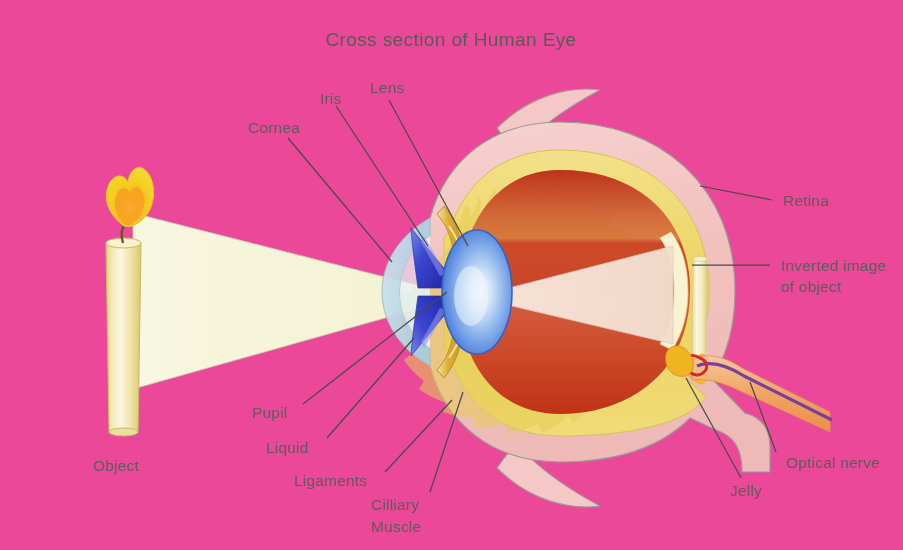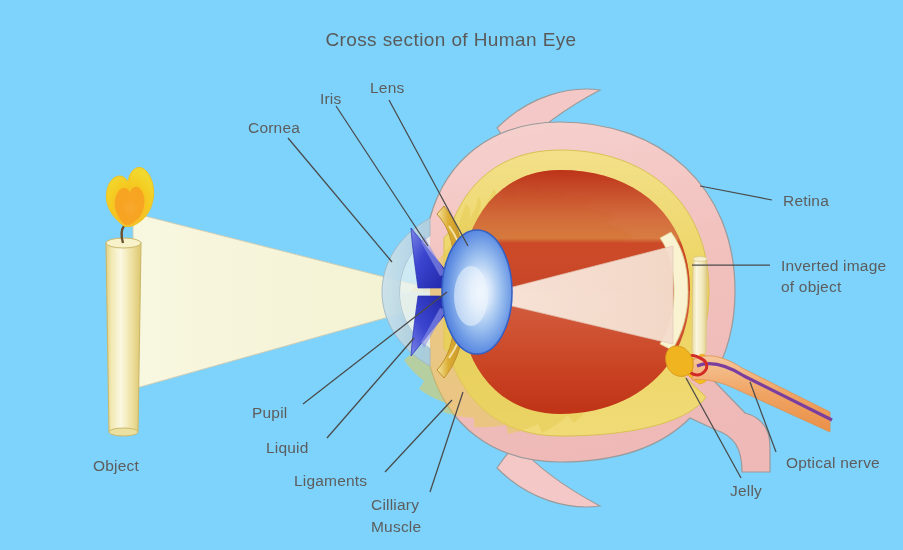--- a/index.html
+++ b/index.html
@@ -8,21 +8,21 @@
     padding: 0;
     background: #ffffff;
   }
   body {
     font-family: "Liberation Sans", "DejaVu Sans", sans-serif;
   }
   #stage {
     position: relative;
     width: 903px;
     height: 550px;
-    background: #7dd3fc;
+    background: #ec4899;
     overflow: hidden;
   }
   #diagram {
     position: absolute;
     left: 0;
     top: 0;
     width: 903px;
     height: 550px;
   }
   .ttl {

